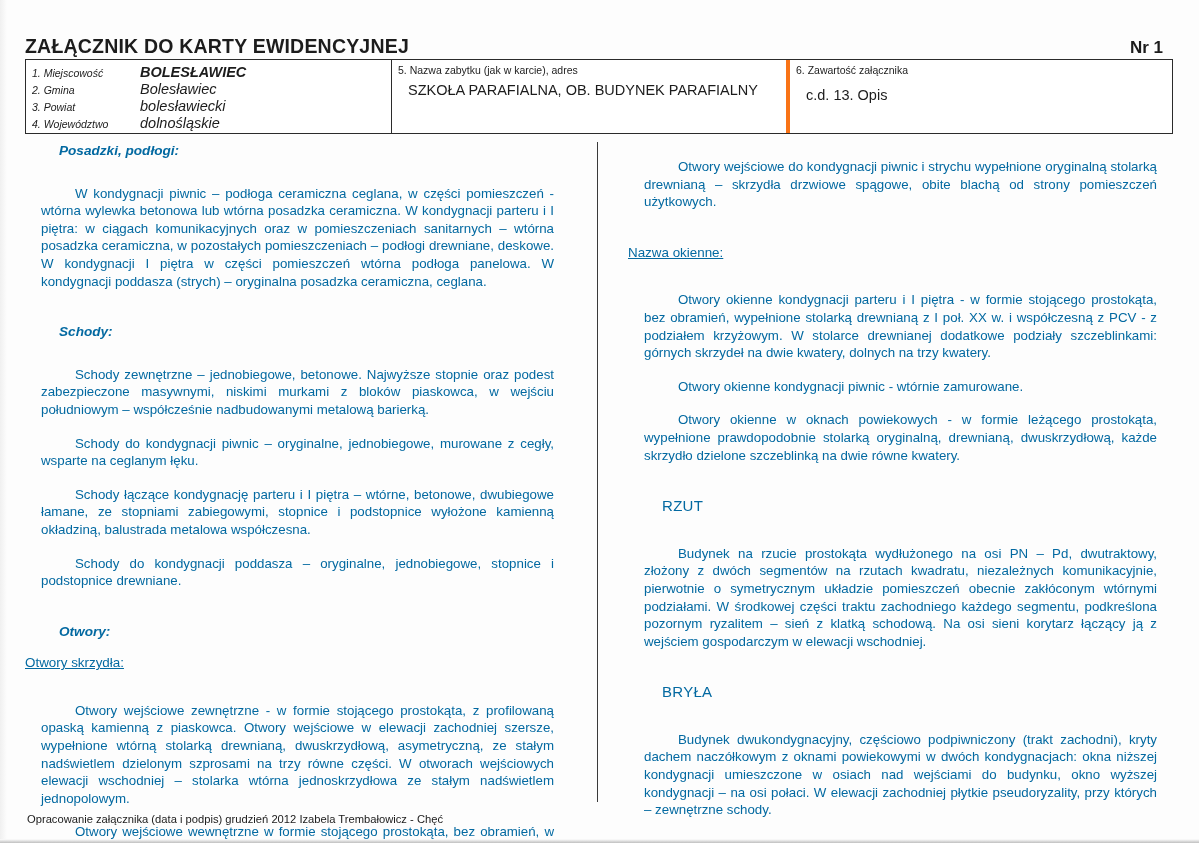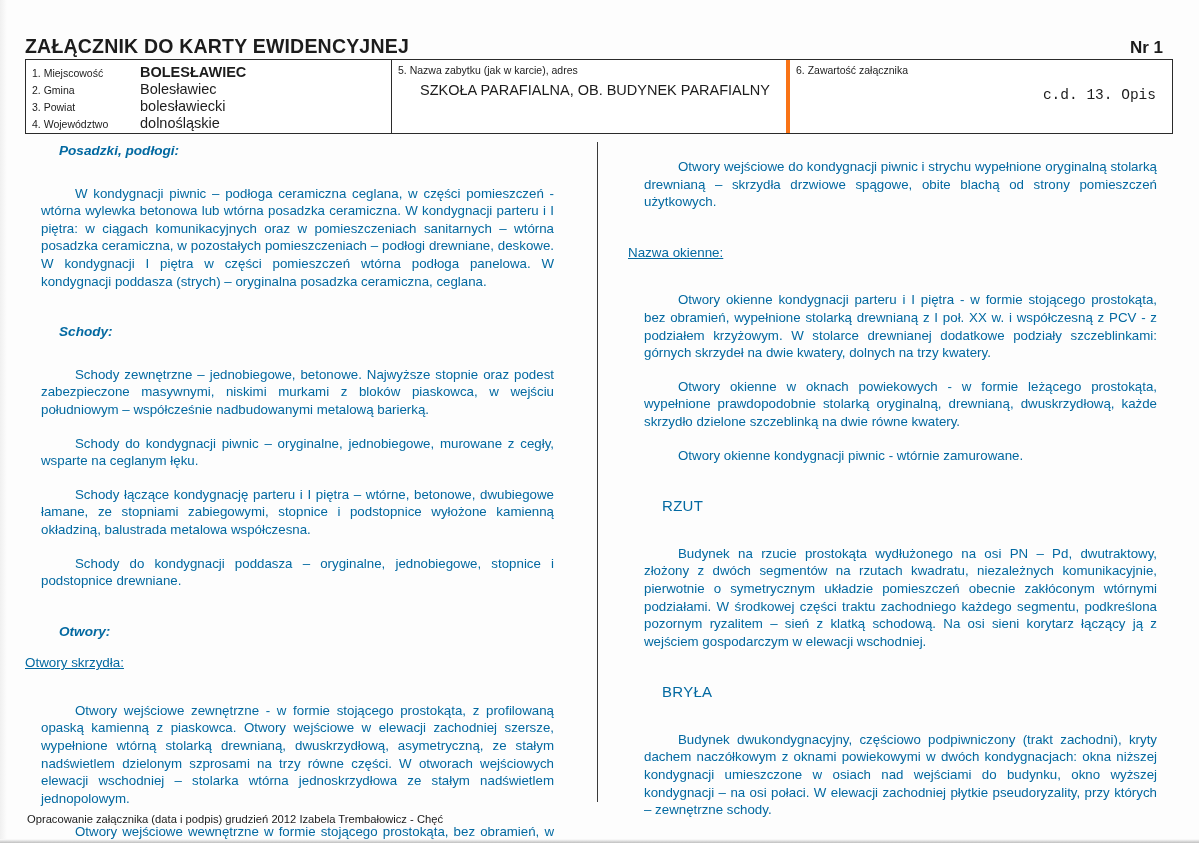--- a/index.html
+++ b/index.html
@@ -97,20 +97,21 @@
   .id-cell.name {
     width: 398px;
     border-right: 4px solid #f97316;
   }
   .id-cell.content {
     flex: 1;
   }
 
   .loc-rows {
     display: block;
+    font-style: italic;
   }
   .loc-row {
     display: flex;
     align-items: baseline;
     height: 17px;
   }
   .loc-label {
     width: 108px;
     font-size: 10.5px;
     line-height: 17px;
@@ -127,29 +128,28 @@
     font-size: 14.5px;
   }
 
   .cell-caption {
     font-size: 10.5px;
     line-height: 13px;
     display: block;
   }
   .cell-main {
     display: block;
-    text-align: right;
+    text-align: left;
     font-size: 14.5px;
     line-height: 19px;
     margin-top: 4px;
     padding: 0 10px;
   }
   .cell-main.ct {
     margin-top: 9px;
-    font-family: Liberation Mono, monospace;
   }
 
   
   .body-cols {
     position: absolute;
     left: 25px;
     top: 142px;
     width: 1148px;
     height: 660px;
   }
@@ -302,22 +302,22 @@
     <div class="col right">
 
       <p>Otwory wejściowe do kondygnacji piwnic i strychu wypełnione oryginalną stolarką drewnianą – skrzydła drzwiowe spągowe, obite blachą od strony pomieszczeń użytkowych.</p>
 
       <div class="gap-lg"></div>
 
       <h4 class="subsect">Nazwa okienne:</h4>
       <div class="gap-md"></div>
 
       <p>Otwory okienne kondygnacji parteru i I piętra - w formie stojącego prostokąta, bez obramień, wypełnione stolarką drewnianą z I poł. XX w. i współczesną z PCV - z podziałem krzyżowym. W stolarce drewnianej dodatkowe podziały szczeblinkami: górnych skrzydeł na dwie kwatery, dolnych na trzy kwatery.</p>
+      <p>Otwory okienne kondygnacji piwnic - wtórnie zamurowane.</p>
       <p>Otwory okienne w oknach powiekowych - w formie leżącego prostokąta, wypełnione prawdopodobnie stolarką oryginalną, drewnianą, dwuskrzydłową, każde skrzydło dzielone szczeblinką na dwie równe kwatery.</p>
-      <p>Otwory okienne kondygnacji piwnic - wtórnie zamurowane.</p>
 
       <div class="gap-lg"></div>
 
       <h4 class="plain">RZUT</h4>
       <div class="gap-md"></div>
       <p>Budynek na rzucie prostokąta wydłużonego na osi PN – Pd, dwutraktowy, złożony z dwóch segmentów na rzutach kwadratu, niezależnych komunikacyjnie, pierwotnie o symetrycznym układzie pomieszczeń obecnie zakłóconym wtórnymi podziałami. W środkowej części traktu zachodniego każdego segmentu, podkreślona pozornym ryzalitem – sień z klatką schodową. Na osi sieni korytarz łączący ją z wejściem gospodarczym w elewacji wschodniej.</p>
 
       <div class="gap-lg"></div>
 
       <h4 class="plain">BRYŁA</h4>

